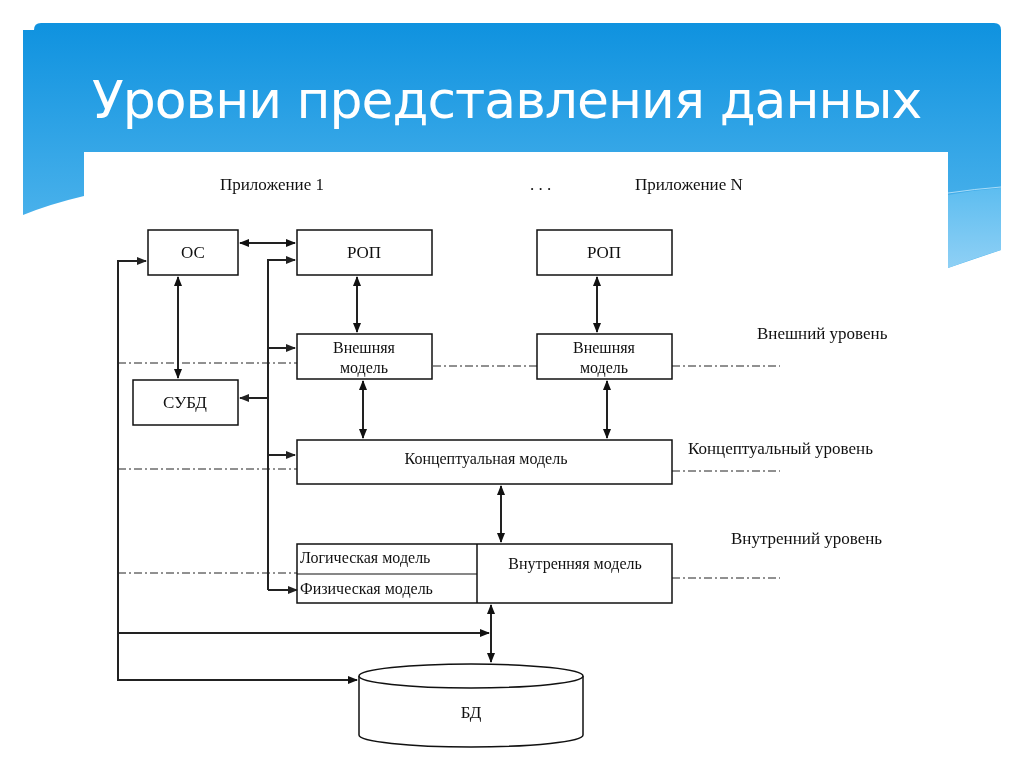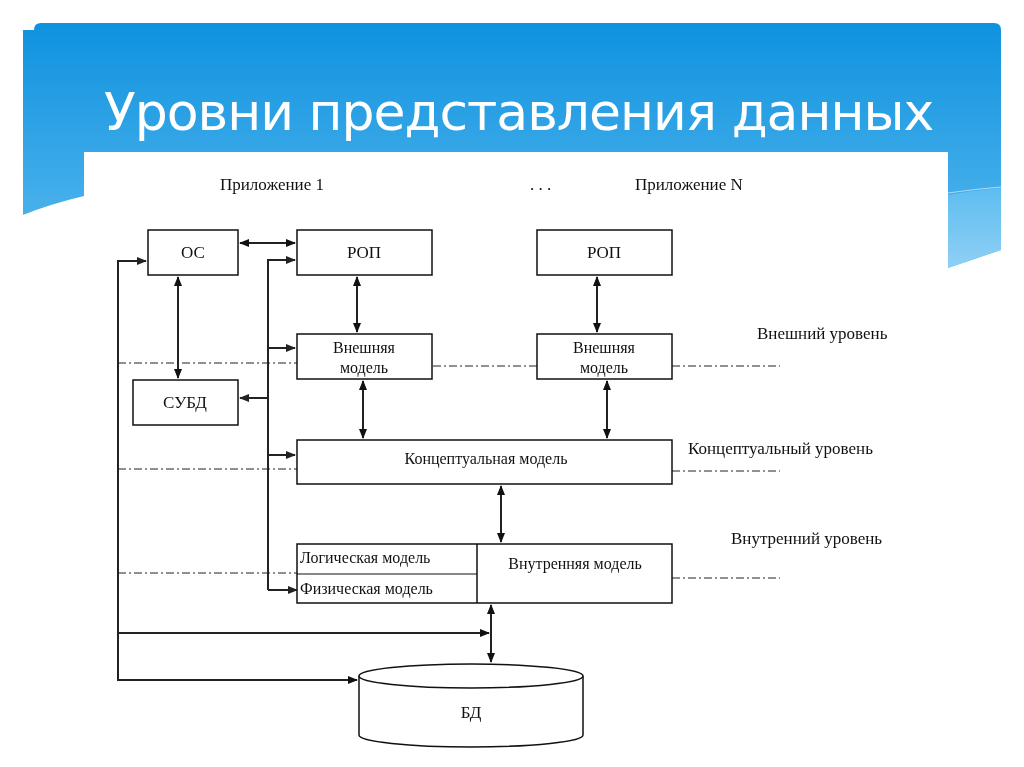--- a/index.html
+++ b/index.html
@@ -1,19 +1,19 @@
 <!DOCTYPE html>
 <html><head>
 <meta charset="utf-8">
 <style>
   html, body { margin:0; padding:0; background:#ffffff; }
   body { width:1024px; height:767px; position:relative; overflow:hidden; font-family:"DejaVu Sans", sans-serif; }
   #slide-bg { position:absolute; left:0; top:0; width:1024px; height:767px; }
   #slide-title {
-    position:absolute; left:92px; top:70px; margin:12px;
+    position:absolute; left:92px; top:70px; margin:0;
     font-family:"DejaVu Sans", sans-serif; font-weight:normal;
     font-size:52px; color:#ffffff; letter-spacing:-1px; white-space:nowrap;text-align:right;
   }
   #diagram { position:absolute; left:0; top:0; width:1024px; height:767px; }
   #diagram text { font-family:"Liberation Serif", "DejaVu Serif", serif; fill:#111; }
 </style>
 </head>
 <body>
 
 <svg id="slide-bg" viewBox="0 0 1024 767">

